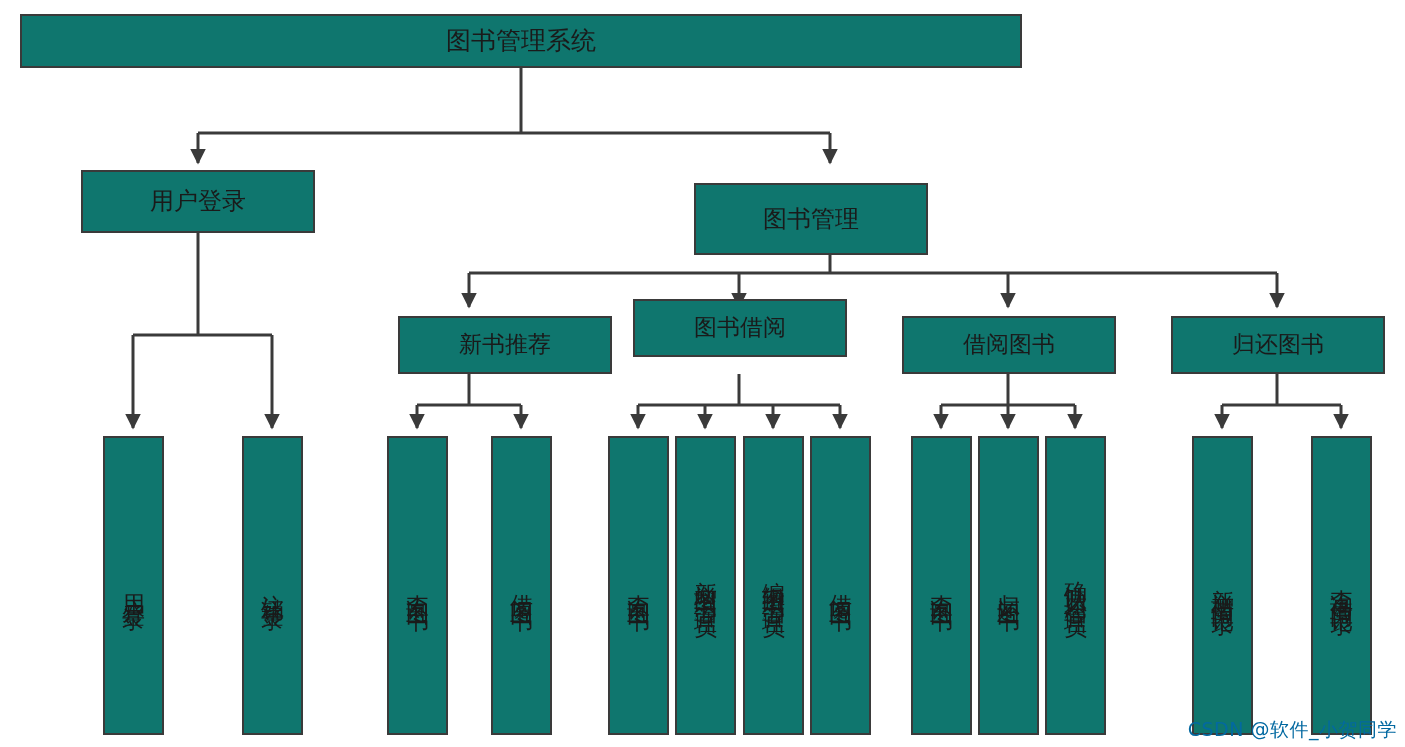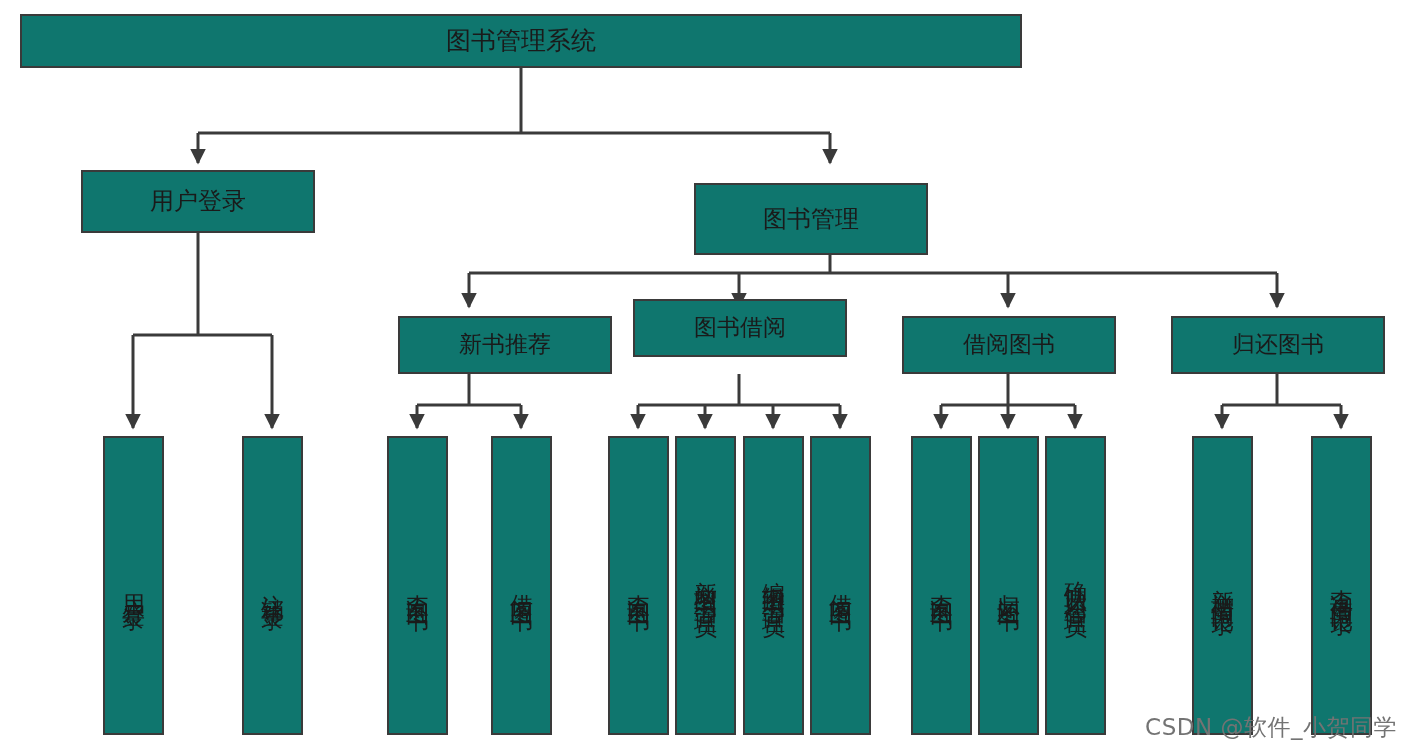--- a/index.html
+++ b/index.html
@@ -59,22 +59,22 @@
     font-size: 23px;
     writing-mode: vertical-rl;
     text-orientation: upright;
     letter-spacing: 5px;
     white-space: nowrap;
   }
   .watermark {
     position: absolute;
     right: 8px;
     bottom: 4px;
-    font-size: 23px;
-    color: #737373;
+    font-size: 19px;
+    color: #0369a1;
     letter-spacing: 0.5px;
     z-index: 5;
     white-space: nowrap;
   }
 </style>
 </head>
 <body>
 
 <div id="diagram-root">
 

